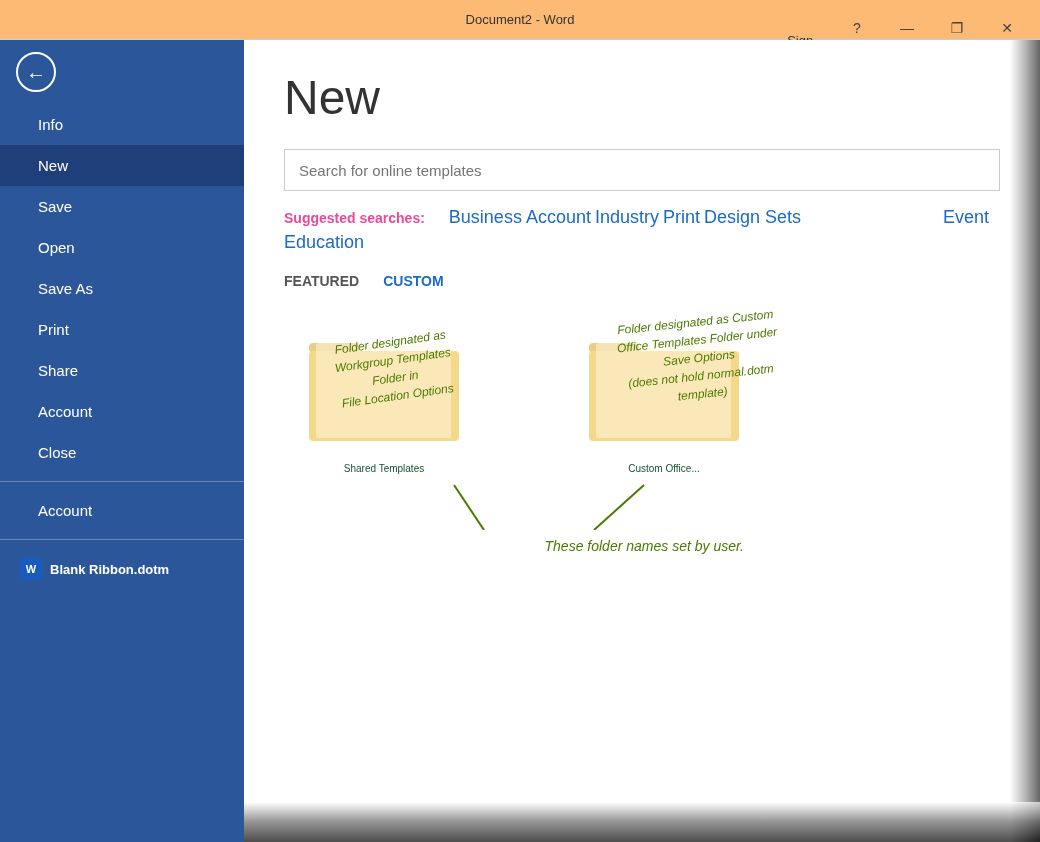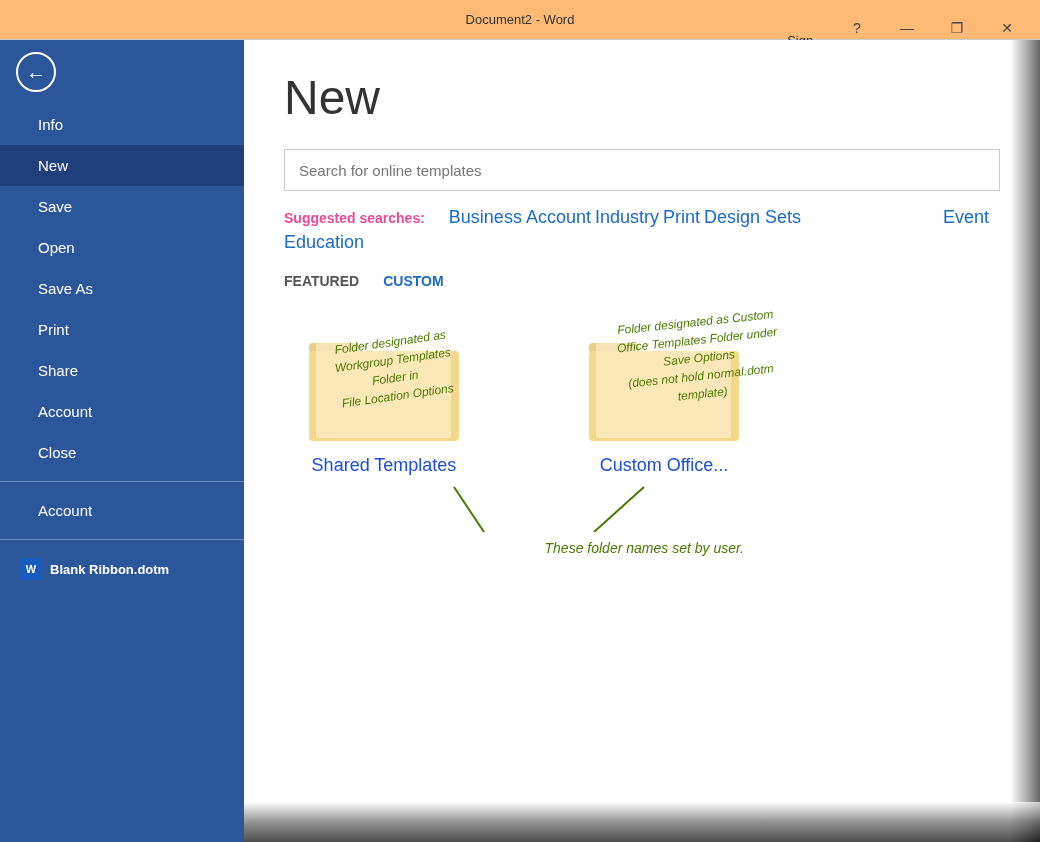--- a/index.html
+++ b/index.html
@@ -212,24 +212,24 @@
 
     .folder-item {
       display: flex;
       flex-direction: column;
       align-items: center;
       position: relative;
       width: 200px;
     }
 
     .folder-label {
-      font-size: 18px;
-      color: #1d4ed8;
+      font-size: 10px;
+      color: #14532d;
       text-align: center;
-      margin-top: 2px;
+      margin-top: 10px;
     }
 
     
     .annotation {
       color: #4a7a00;
       font-size: 13px;
       font-style: italic;
       position: absolute;
       text-align: center;
       line-height: 1.4;

